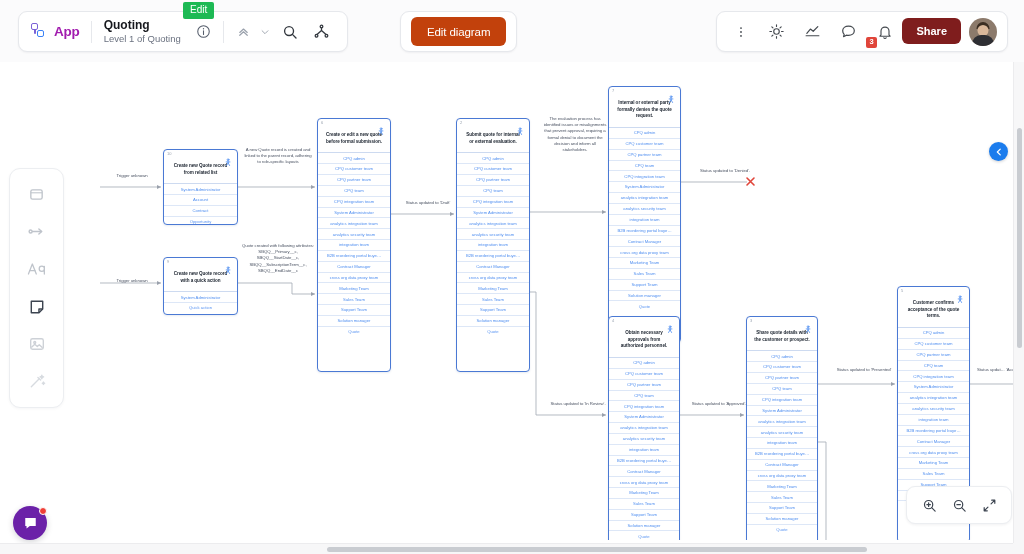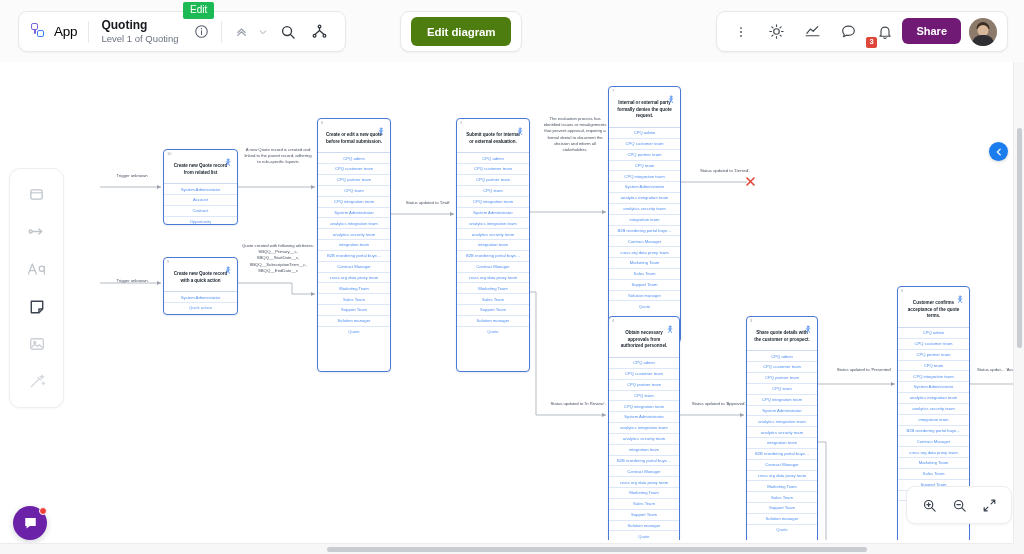--- a/index.html
+++ b/index.html
@@ -41,21 +41,21 @@
   .hdr-right { right: 16px; top: 11px; height: 41px; padding: 0 10px; }
 
   .app-logo-wrap { display: flex; align-items: center; gap: 6px; padding-right: 11px; }
   .app-logo-glyph { width: 17px; height: 17px; position: relative; display: block; }
   .app-logo-glyph i {
     position: absolute; display: block; border: 1.6px solid #7b61d6; border-radius: 2px;
   }
   .app-logo-glyph i.a { width: 7px; height: 7px; left: 0; top: 0; }
   .app-logo-glyph i.b { width: 7px; height: 7px; left: 6px; top: 7px; border-color: #3b82f6; }
   .app-logo-glyph i.c { width: 1.6px; height: 5px; left: 3px; top: 6px; border:none; background:#7b61d6; }
-  .app-name { font-size: 13.5px; font-weight: 400; color: #000000; letter-spacing: -.2px; }
+  .app-name { font-size: 13.5px; font-weight: 700; color: #a21caf; letter-spacing: -.2px; }
 
   .hdr-divider { width: 1px; height: 22px; background: #e6e8ec; }
 
   .title-block { padding: 0 9px 0 12px; line-height: 1.18; }
   .title-main { font-size: 12px; font-weight: 700; color: #16181d; }
   .title-sub  { font-size: 9.5px; color: #6b7280; margin-top: 1px; }
 
   .draft-badge {
     position: absolute; left: 183px; top: 2px;
     background: #1db954; color: #ffffff;
@@ -67,28 +67,28 @@
   .icon-btn {
     width: 27px; height: 27px; border-radius: 6px;
     display: flex; align-items: center; justify-content: center;
     cursor: pointer; flex: 0 0 auto; background: transparent; border: none;
   }
   .icon-btn svg { display: block; }
 
   .chev-group { display: flex; align-items: center; gap: 0px; padding-left: 6px; }
 
   .btn-primary {
-    background: #4d7c0f; color: #fff;
-    font-size: 11.5px; font-weight: 700;
+    background: #c2410c; color: #fff;
+    font-size: 11.5px; font-weight: 400;
     border: none; border-radius: 6px;
     height: 29px; padding: 0 16px; cursor: pointer;
     letter-spacing: -.1px;
   }
   .btn-share {
-    background: #701a75; color: #fff;
+    background: #7f1d1d; color: #fff;
     font-size: 11px; font-weight: 700;
     border: none; border-radius: 6px;
     height: 26px; padding: 0 14px; cursor: pointer; margin: 0 8px 1px 4px;
   }
   .avatar {
     width: 28px; height: 28px; border-radius: 50%;
     background: #8c7a6b; overflow: hidden; position: relative; flex: 0 0 auto;
     cursor: pointer;
   }
   .avatar .face { position:absolute; left:50%; top:7px; transform:translateX(-50%);

